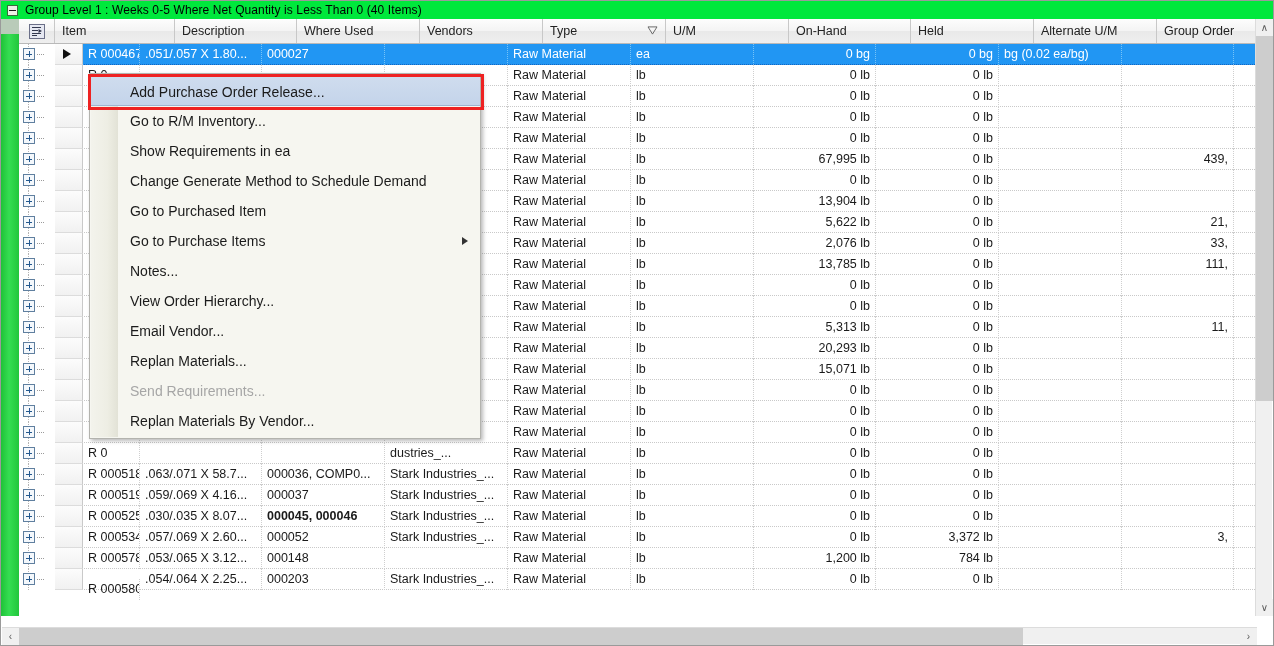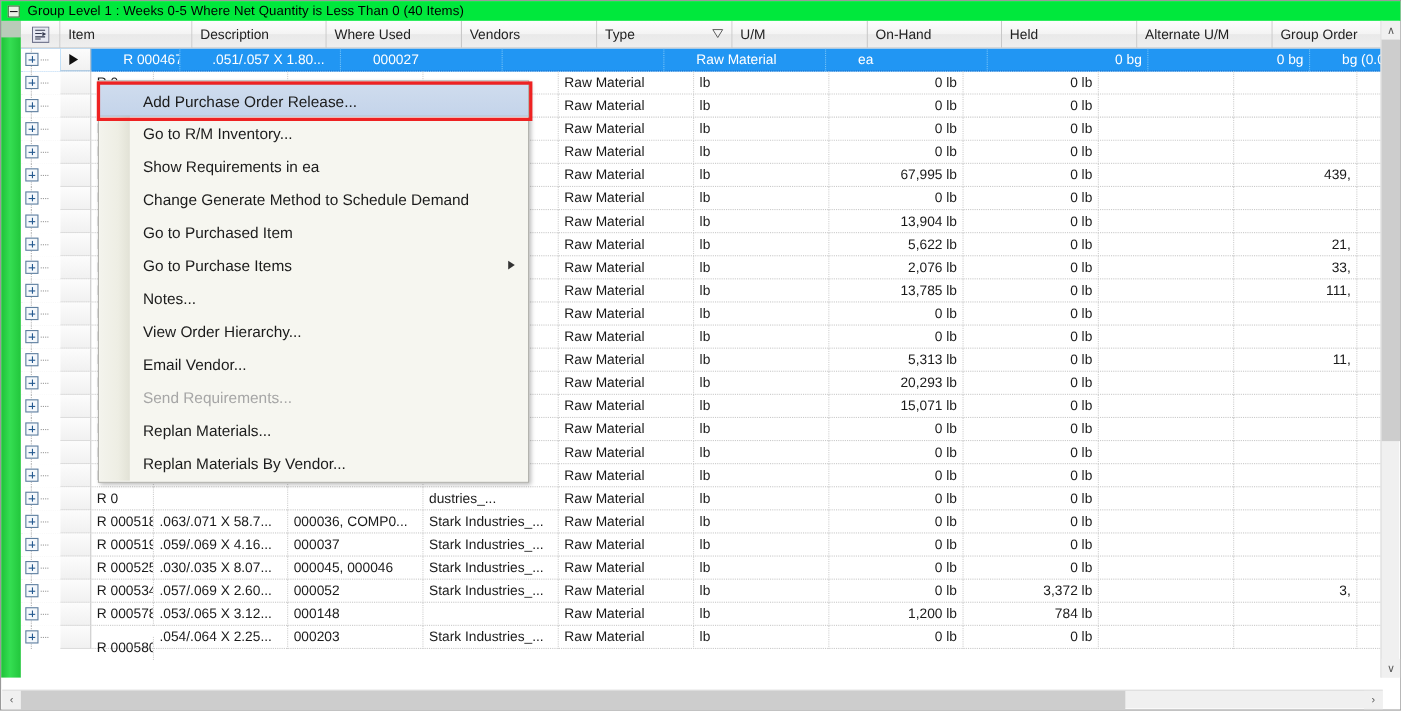--- a/index.html
+++ b/index.html
@@ -79,21 +79,21 @@
     align-items:center;
   }
   .row.sel{background:#2196f3;color:#fff;border-bottom:1px dotted #1565c0;}
   .cell{
     box-sizing:border-box;height:21px;line-height:20px;
     border-right:1px dotted #cfcfcf;
     padding:0 5px;overflow:hidden;white-space:nowrap;
     font-size:12.5px;
   }
   .cell.num{text-align:right;}
-  .row.sel .cell{border-right:1px dotted #76c3f7;margin-left:24px;}
+  .row.sel .cell{border-right:1px dotted #76c3f7;}
 
   
   .expcell{
     width:35px;flex:none;height:21px;position:relative;
     border-right:1px solid transparent;
     background:#fff;
   }
   .row.sel .expcell{background:#fff;}
   .plus{
     position:absolute;left:4px;top:4px;width:12px;height:12px;
@@ -632,21 +632,21 @@
         </div>
         <div class="row">
           <div class="expcell">
             <span class="vline"></span>
             <span class="plus"></span>
             <span class="dotline"></span>
           </div>
           <div class="indcell"></div>
           <div class="cell" style="width: 57px; flex: 0 0 57px;">R 000525</div>
           <div class="cell" style="width: 122px; flex: 0 0 122px;">.030/.035 X 8.07...</div>
-          <div class="cell" style="width: 123px; flex: 0 0 123px;">000045, 000046</div>
+          <div class="cell" style="width: 123px; flex: 0 0 123px; font-weight: bold;">000045, 000046</div>
           <div class="cell" style="width: 123px; flex: 0 0 123px;">Stark Industries_...</div>
           <div class="cell" style="width: 123px; flex: 0 0 123px;">Raw Material</div>
           <div class="cell" style="width: 123px; flex: 0 0 123px;">lb</div>
           <div class="cell num" style="width: 122px; flex: 0 0 122px;">0 lb</div>
           <div class="cell num" style="width: 123px; flex: 0 0 123px;">0 lb</div>
           <div class="cell" style="width: 123px; flex: 0 0 123px;"></div>
           <div class="cell num" style="width: 112px; flex: 0 0 112px;"></div>
         </div>
         <div class="row">
           <div class="expcell">
@@ -721,18 +721,18 @@
     <div class="ctxgutter"></div>
   <div class="mi hot"><span>Add Purchase Order Release...</span><span class="hotbox" style="border-color: rgb(238, 34, 34);"></span></div>
       <div class="mi"><span>Go to R/M Inventory...</span></div>
       <div class="mi"><span>Show Requirements in ea</span></div>
       <div class="mi"><span>Change Generate Method to Schedule Demand</span></div>
       <div class="mi"><span>Go to Purchased Item</span></div>
       <div class="mi"><span>Go to Purchase Items</span><span class="submark"></span></div>
       <div class="mi"><span>Notes...</span></div>
       <div class="mi"><span>View Order Hierarchy...</span></div>
       <div class="mi"><span>Email Vendor...</span></div>
+      <div class="mi"><span>Replan Materials...</span></div>
       <div class="mi disabled"><span>Send Requirements...</span></div>
-      <div class="mi"><span>Replan Materials...</span></div>
       <div class="mi"><span>Replan Materials By Vendor...</span></div>
     </div>
 
 </div>
 
 </body></html>

